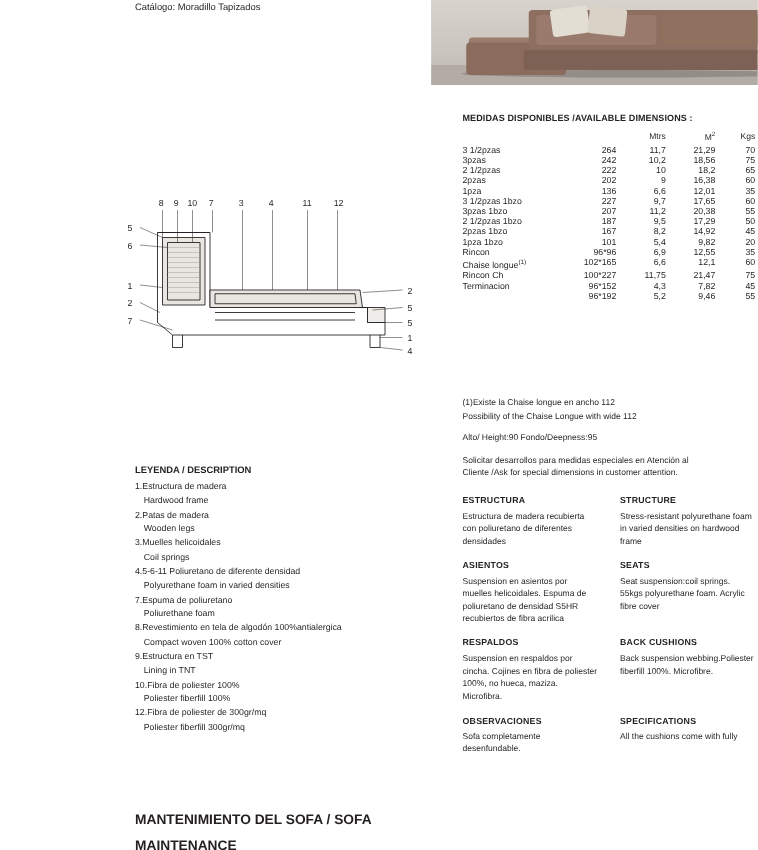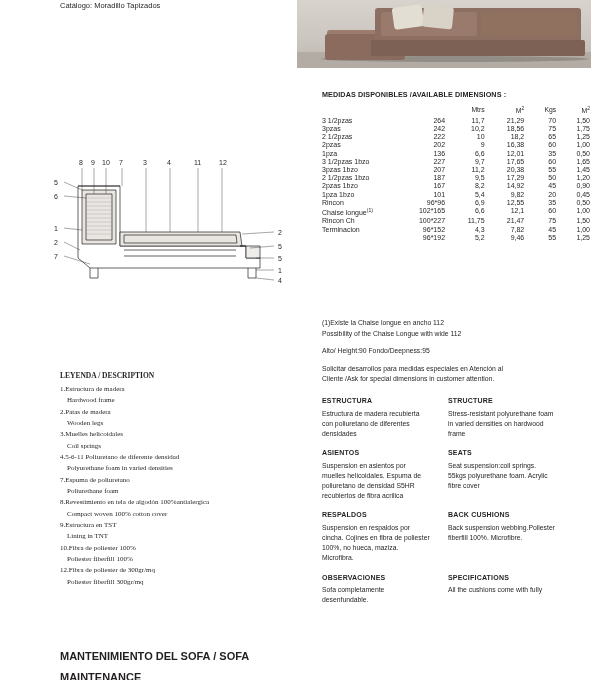--- a/index.html
+++ b/index.html
@@ -11,20 +11,21 @@
     width: 606px;
     height: 680px;
     position: relative;
     font-family: "Liberation Sans", sans-serif;
     color: #231f20;
     overflow: hidden;
   }
   .page {
     position: absolute;
     inset: 0;
+    margin-left: 48px;
   }
 
   
   .header-block {
     position: absolute;
     left: 60px;
     top: 0px;
     width: 250px;
     font-size: 7.5px;
     line-height: 1.55;
@@ -97,21 +98,20 @@
   }
 
   
   .legend {
     position: absolute;
     left: 60px;
     top: 370px;
     width: 236px;
     font-size: 7px;
     line-height: 1.62;
-    font-family: Liberation Serif, serif;
   }
   .legend .title {
     font-weight: bold;
     font-size: 7.5px;
     margin-bottom: 2px;
   }
   .legend .indent { padding-left: 7px; }
 
   .maint {
     position: absolute;

